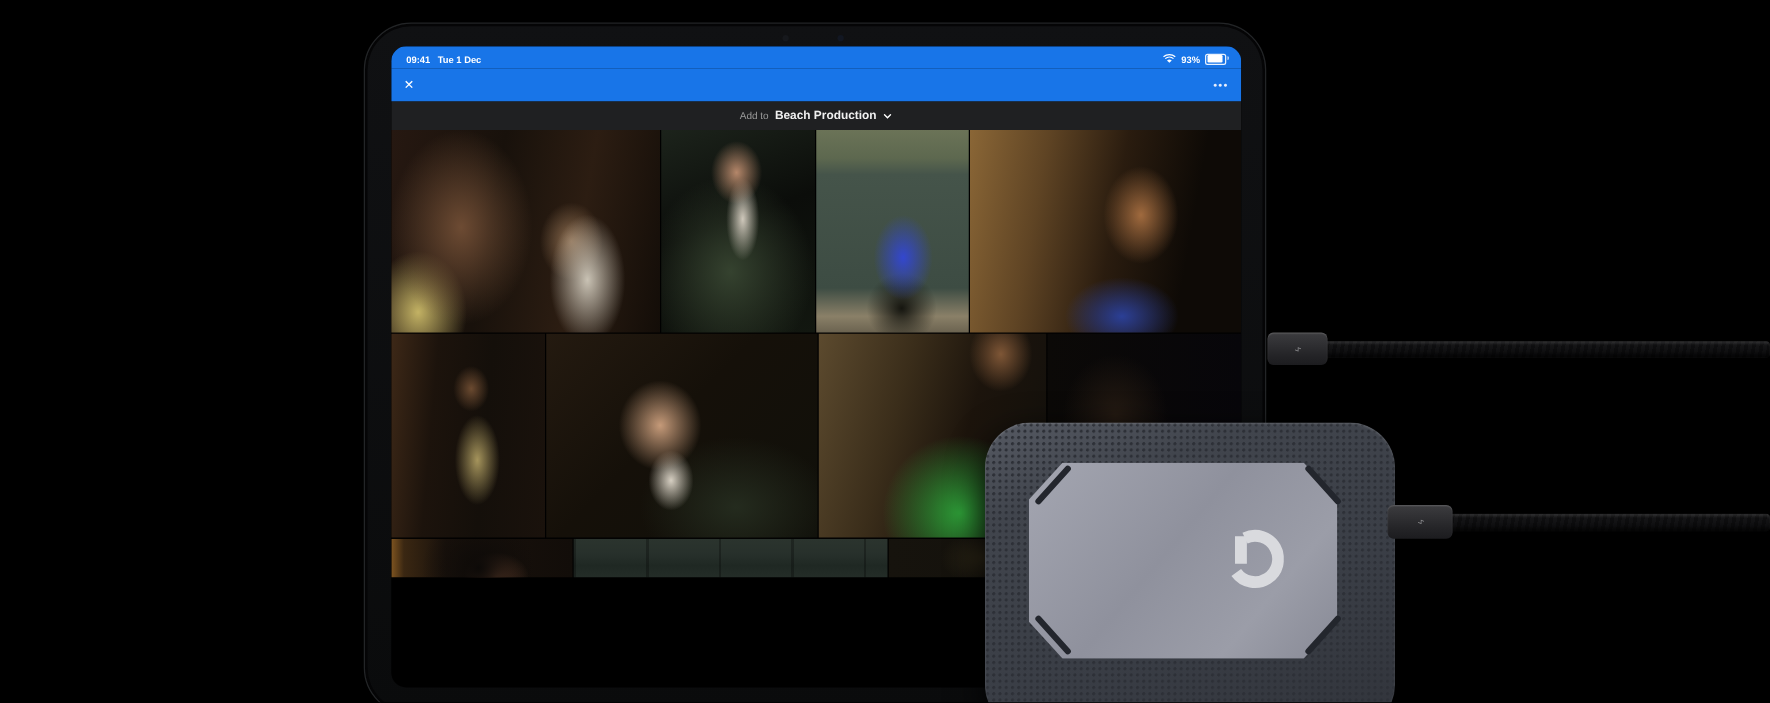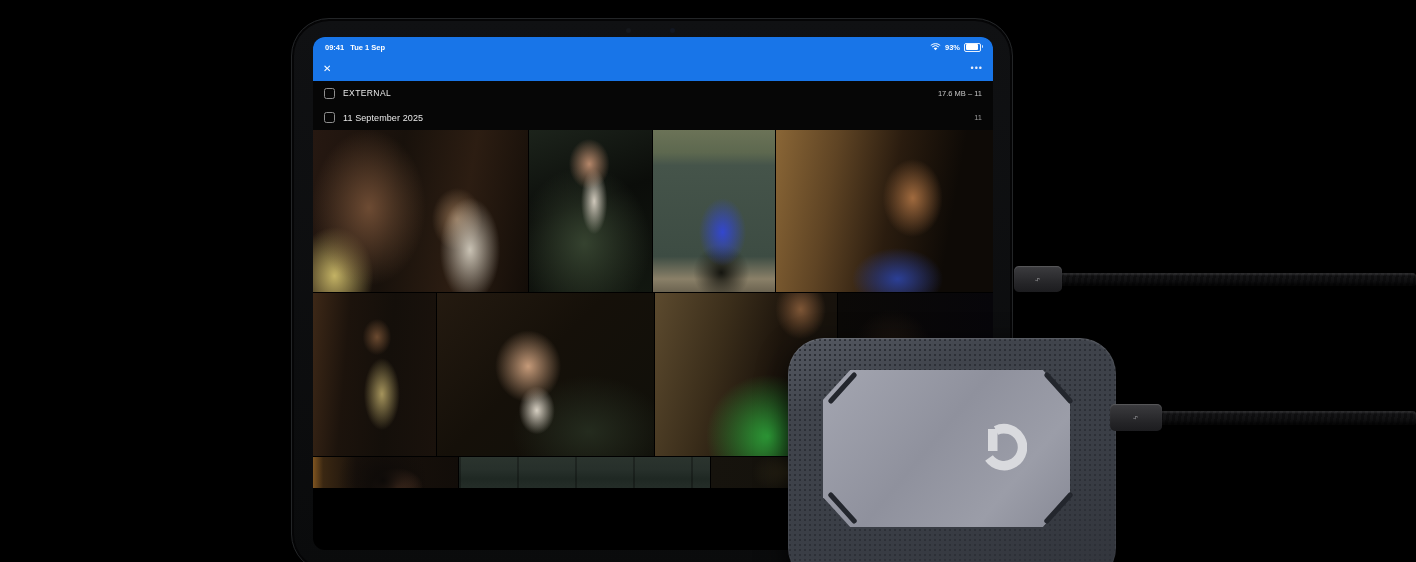--- a/index.html
+++ b/index.html
@@ -150,53 +150,48 @@
 
   <div class="ipad">
     <div class="cam-dot c1"></div>
     <div class="cam-dot c2"></div>
 
     <div class="screen">
 
       <div class="statusbar">
         <div class="status-left">
           <span>09:41</span>
-          <span>Tue 1 Sep</span>
+          <span>Tue 1 Dec</span>
         </div>
         <div class="status-right">
           <svg class="wifi" width="11" height="8" viewBox="0 0 11 8">
             <path d="M5.5 7.2 L3.6 5.3 a3 3 0 0 1 3.8 0 Z" fill="#fff"></path>
             <path d="M2.2 3.9 a5 5 0 0 1 6.6 0" stroke="#fff" stroke-width="1" fill="none"></path>
             <path d="M0.8 2.4 a7.2 7.2 0 0 1 9.4 0" stroke="#fff" stroke-width="1" fill="none"></path>
           </svg>
           <span>93%</span>
           <span class="battery">
               <span class="fill"></span>
             </span>
         </div>
       </div>
 
       <div class="appbar">
         <span class="close-x">✕</span>
         <span class="more-dots">•••</span>
       </div>
 
-
-      <div class="section-rows">
-        <div class="sec-row external">
-          <span class="cbx"></span>
-          <span class="sec-label">EXTERNAL</span>
-          <span class="sec-meta">17.6 MB – 11</span>
-        </div>
-        <div class="sec-row dategroup">
-          <span class="cbx"></span>
-          <span class="sec-label date">11 September 2025</span>
-          <span class="sec-meta dim">11</span>
-        </div>
-      </div>
+      <div class="addto-row">
+        <span class="addto-label">Add to</span>
+        <span class="addto-value">Beach Production</span>
+        <svg class="chev" viewBox="0 0 10 10">
+          <polyline points="2,3.5 5,6.5 8,3.5" fill="none" stroke="#fff" stroke-width="1.4" stroke-linecap="round"></polyline>
+        </svg>
+      </div>
+
 
       <div class="grid">
         <div class="grow r1">
           <div class="ph p1" style="width:215px"></div>
           <div class="ph p2" style="width:123px"></div>
           <div class="ph p3" style="width:122px"></div>
           <div class="ph p4" style="width:217px"></div>
         </div>
         <div class="grow r2">
           <div class="ph p5" style="width:123px"></div>

